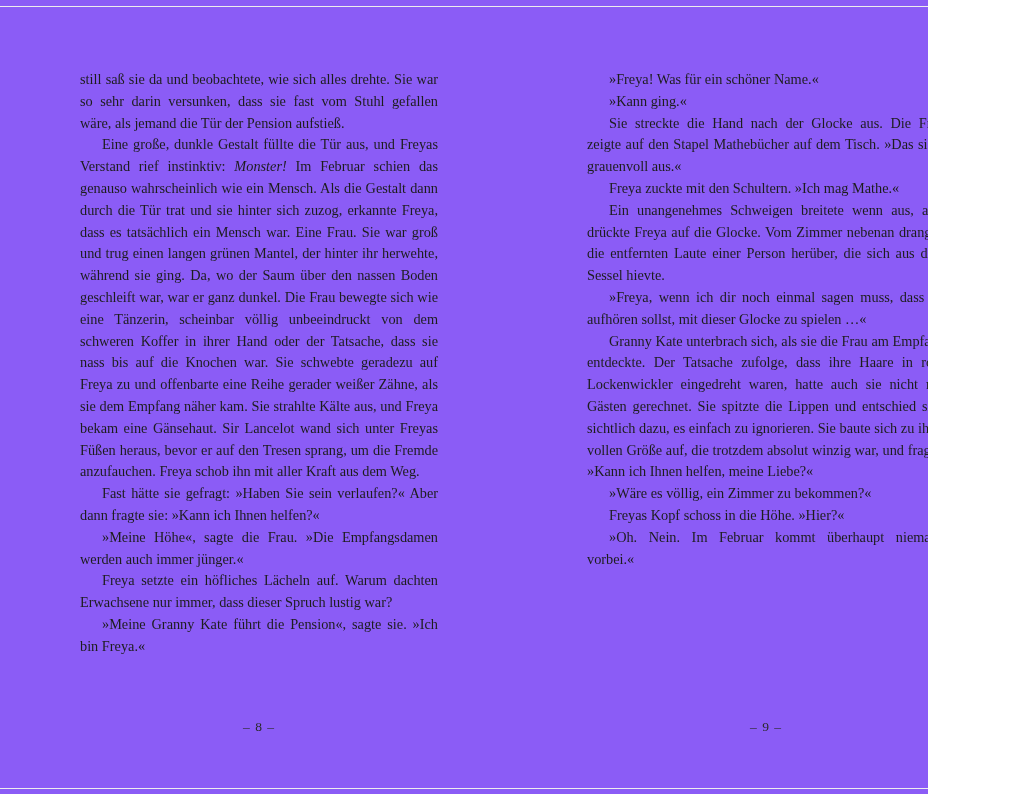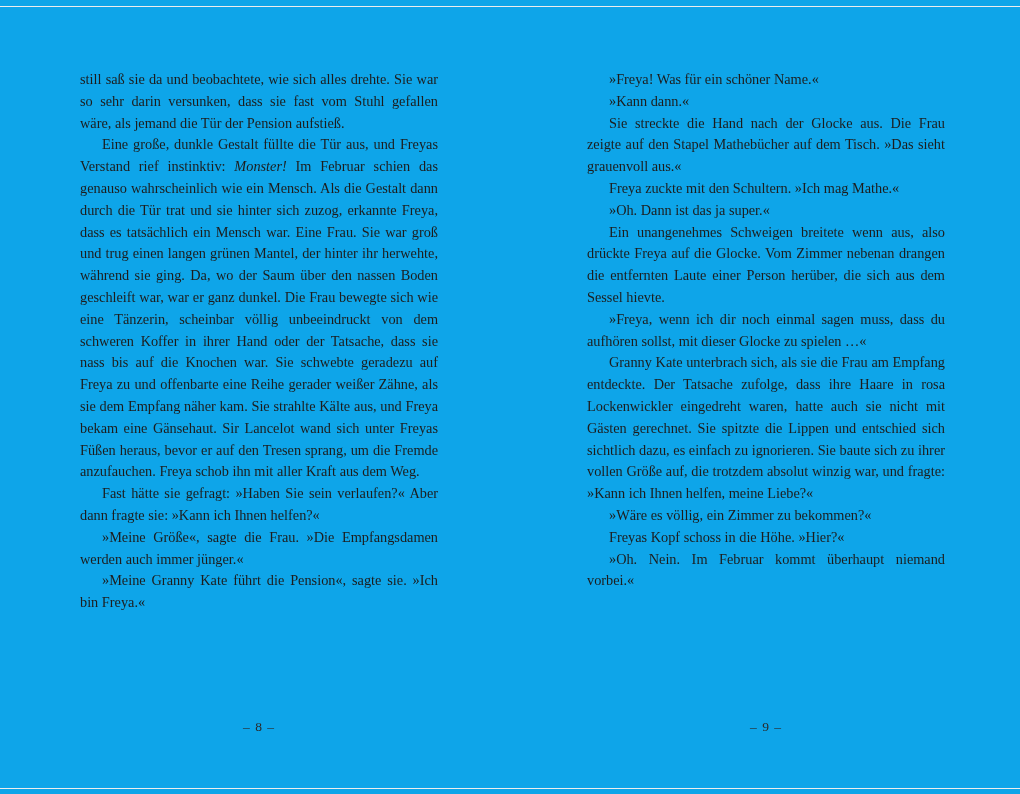--- a/index.html
+++ b/index.html
@@ -9,23 +9,23 @@
   }
   body {
     width: 1020px;
     height: 794px;
     font-family: "Liberation Serif", "DejaVu Serif", serif;
     color: #1d1d1d;
     overflow: hidden;
   }
   .canvas {
     position: relative;
-    width: 1020px;
+    width: 928px;
     height: 794px;
-    background: #0ea5e9;
+    background: #8b5cf6;
     overflow: hidden;
   }
   .edge {
     position: absolute;
     left: 0;
     right: 0;
     height: 1px;
     background: #ededed;
   }
   .edge-top { top: 6px; }
@@ -66,29 +66,29 @@
 <body>
 
 <div class="canvas">
   <div class="edge edge-top"></div>
   <div class="edge edge-bottom"></div>
 
   <div class="text-block left" id="left-text">
       <p class="para"><span>still saß sie da und beobachtete, wie sich alles drehte. Sie war so sehr darin versunken, dass sie fast vom Stuhl gefallen wäre, als jemand die Tür der Pension aufstieß.</span></p>
       <p class="para indent"><span>Eine große, dunkle Gestalt füllte die Tür aus, und Freyas Verstand rief instinktiv: </span><em>Monster!</em><span> Im Februar schien das genauso wahrscheinlich wie ein Mensch. Als die Gestalt dann durch die Tür trat und sie hinter sich zuzog, erkannte Freya, dass es tatsächlich ein Mensch war. Eine Frau. Sie war groß und trug einen langen grünen Mantel, der hinter ihr herwehte, während sie ging. Da, wo der Saum über den nassen Boden geschleift war, war er ganz dunkel. Die Frau bewegte sich wie eine Tänzerin, scheinbar völlig unbeeindruckt von dem schweren Koffer in ihrer Hand oder der Tatsache, dass sie nass bis auf die Knochen war. Sie schwebte geradezu auf Freya zu und offenbarte eine Reihe gerader weißer Zähne, als sie dem Empfang näher kam. Sie strahlte Kälte aus, und Freya bekam eine Gänsehaut. Sir Lancelot wand sich unter Freyas Füßen heraus, bevor er auf den Tresen sprang, um die Fremde anzufauchen. Freya schob ihn mit aller Kraft aus dem Weg.</span></p>
       <p class="para indent"><span>Fast hätte sie gefragt: »Haben Sie sein verlaufen?« Aber dann fragte sie: »Kann ich Ihnen helfen?«</span></p>
-      <p class="para indent"><span>»Meine Größe«, sagte die Frau. »Die Empfangsdamen werden auch immer jünger.«</span></p>
+      <p class="para indent"><span>»Meine Höhe«, sagte die Frau. »Die Empfangsdamen werden auch immer jünger.«</span></p>
+      <p class="para indent"><span>Freya setzte ein höfliches Lächeln auf. Warum dachten Erwachsene nur immer, dass dieser Spruch lustig war?</span></p>
       <p class="para indent"><span>»Meine Granny Kate führt die Pension«, sagte sie. »Ich bin Freya.«</span></p>
     </div>
   <div class="text-block right" id="right-text">
       <p class="para indent"><span>»Freya! Was für ein schöner Name.«</span></p>
-      <p class="para indent"><span>»Kann dann.«</span></p>
+      <p class="para indent"><span>»Kann ging.«</span></p>
       <p class="para indent"><span>Sie streckte die Hand nach der Glocke aus. Die Frau zeigte auf den Stapel Mathebücher auf dem Tisch. »Das sieht grauenvoll aus.«</span></p>
       <p class="para indent"><span>Freya zuckte mit den Schultern. »Ich mag Mathe.«</span></p>
-      <p class="para indent"><span>»Oh. Dann ist das ja super.«</span></p>
       <p class="para indent"><span>Ein unangenehmes Schweigen breitete wenn aus, also drückte Freya auf die Glocke. Vom Zimmer nebenan drangen die entfernten Laute einer Person herüber, die sich aus dem Sessel hievte.</span></p>
       <p class="para indent"><span>»Freya, wenn ich dir noch einmal sagen muss, dass du aufhören sollst, mit dieser Glocke zu spielen …«</span></p>
       <p class="para indent"><span>Granny Kate unterbrach sich, als sie die Frau am Empfang entdeckte. Der Tatsache zufolge, dass ihre Haare in rosa Lockenwickler eingedreht waren, hatte auch sie nicht mit Gästen gerechnet. Sie spitzte die Lippen und entschied sich sichtlich dazu, es einfach zu ignorieren. Sie baute sich zu ihrer vollen Größe auf, die trotzdem absolut winzig war, und fragte: »Kann ich Ihnen helfen, meine Liebe?«</span></p>
       <p class="para indent"><span>»Wäre es völlig, ein Zimmer zu bekommen?«</span></p>
       <p class="para indent"><span>Freyas Kopf schoss in die Höhe. »Hier?«</span></p>
       <p class="para indent"><span>»Oh. Nein. Im Februar kommt überhaupt niemand vorbei.«</span></p>
     </div>
 
   <div class="page-number left">– 8 –</div>
   <div class="page-number right">– 9 –</div>

